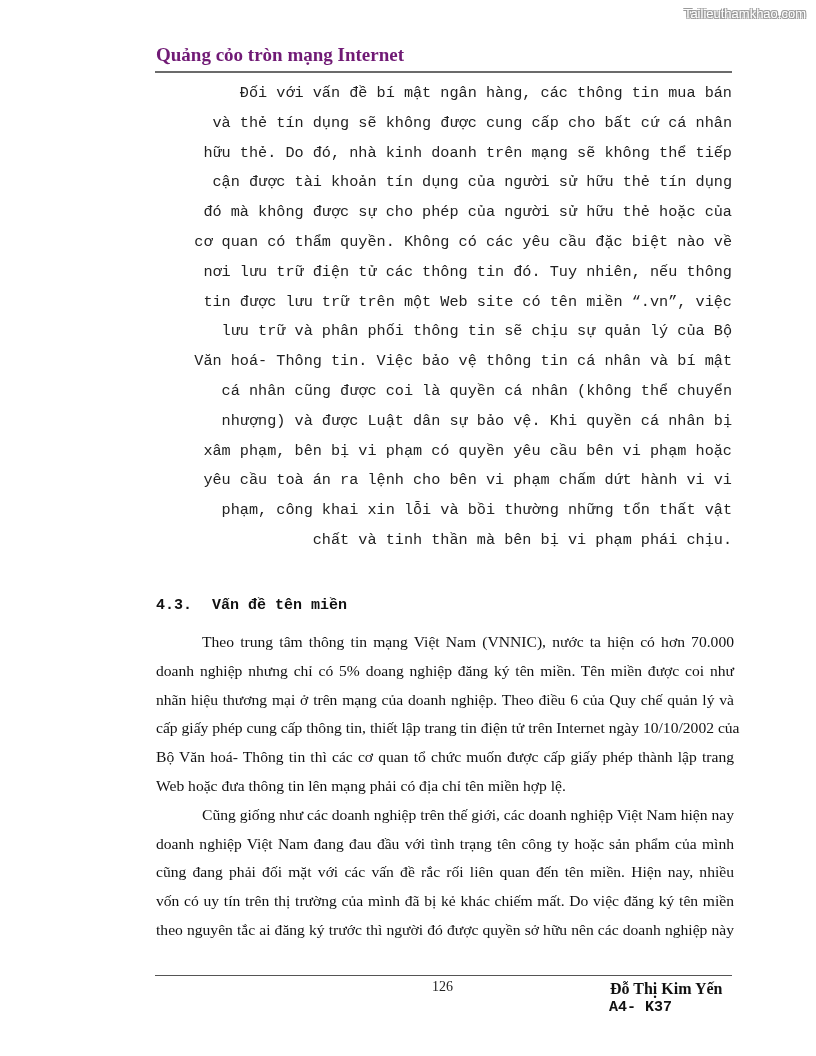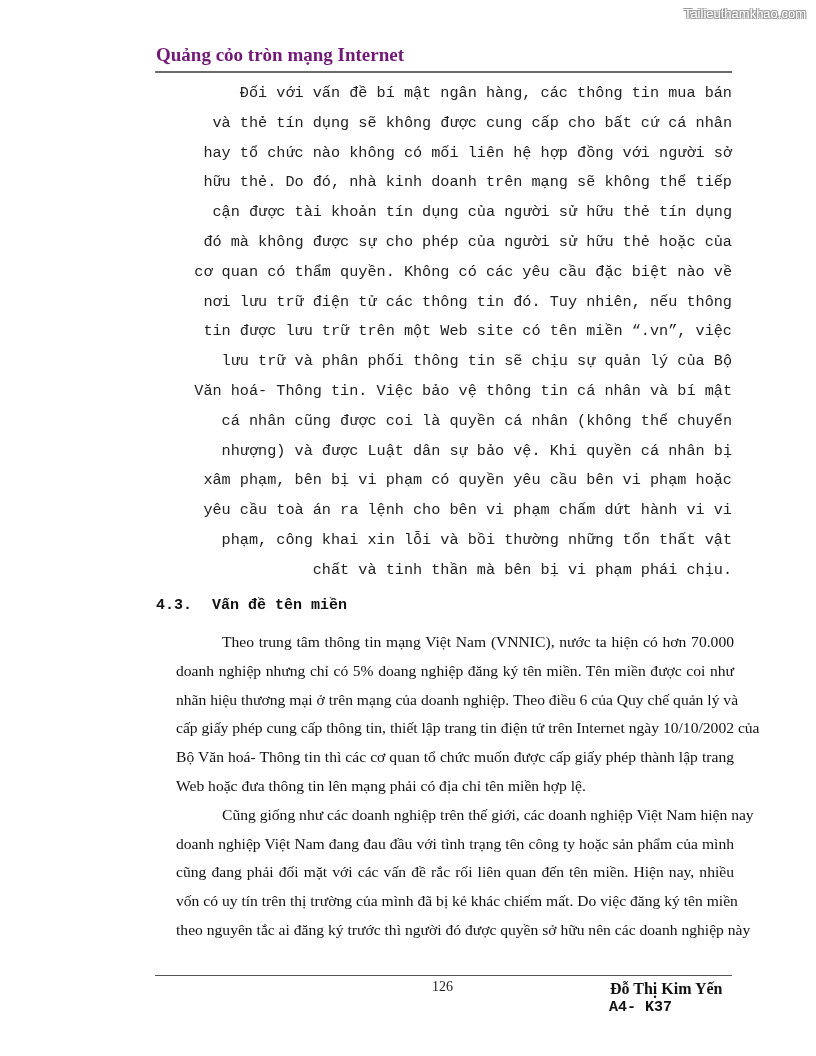--- a/index.html
+++ b/index.html
@@ -28,21 +28,21 @@
     .mono-para .line { display: block; white-space: pre; text-align: right; }
     .section-heading {
       position: absolute; left: 156px; top: 597px;
       font-family: "Liberation Mono", monospace; font-weight: bold; font-size: 15px; color: #111;
     }
     .section-heading .num { margin-right: 20px; }
     .serif-block {
       position: absolute; left: 156px; top: 628px; width: 578px;
       font-family: "Liberation Serif", serif; font-size: 15.6px; line-height: 28.8px; color: #111;
     }
-    .serif-block .line { display: block; white-space: nowrap; text-align-last: justify; text-align: justify; margin-left: 20px; }
+    .serif-block .line { display: block; white-space: nowrap; text-align-last: justify; text-align: justify; }
     .serif-block .line.last { text-align-last: left; }
     .serif-block .indent { padding-left: 46px; }
     .footer-rule {
       position: absolute; left: 155px; top: 975px; width: 577px; height: 1px; background: #555;
     }
     .page-number {
       position: absolute; left: 432px; top: 979px;
       font-family: "Liberation Serif", serif; font-size: 14px; color: #222;
     }
     .author-name {
@@ -58,21 +58,20 @@
 <body>
 
 <div class="watermark">Tailieuthamkhao.com</div>
 
 <div class="header-title">Quảng cỏo tròn mạng Internet</div>
 <div class="header-rule"></div>
 
 <div class="mono-para">
   <span class="line">    Đối với vấn đề bí mật ngân hàng, các thông tin mua bán</span>
   <span class="line">và thẻ tín dụng sẽ không được cung cấp cho bất cứ cá nhân</span>
-  <span class="line">hay tổ chức nào không có mối liên hệ hợp đồng với người sở</span>
   <span class="line">hữu thẻ. Do đó, nhà kinh doanh trên mạng sẽ không thể tiếp</span>
   <span class="line">cận được tài khoản tín dụng của người sử hữu thẻ tín dụng</span>
   <span class="line">đó mà không được sự cho phép của người sử hữu thẻ hoặc của</span>
   <span class="line">cơ quan có thẩm quyền. Không có các yêu cầu đặc biệt nào về</span>
   <span class="line">nơi lưu trữ điện tử các thông tin đó. Tuy nhiên, nếu thông</span>
   <span class="line">tin được lưu trữ trên một Web site có tên miền “.vn”, việc</span>
   <span class="line">lưu trữ và phân phối thông tin sẽ chịu sự quản lý của Bộ</span>
   <span class="line">Văn hoá- Thông tin. Việc bảo vệ thông tin cá nhân và bí mật</span>
   <span class="line">cá nhân cũng được coi là quyền cá nhân (không thể chuyển</span>
   <span class="line">nhượng) và được Luật dân sự bảo vệ. Khi quyền cá nhân bị</span>

